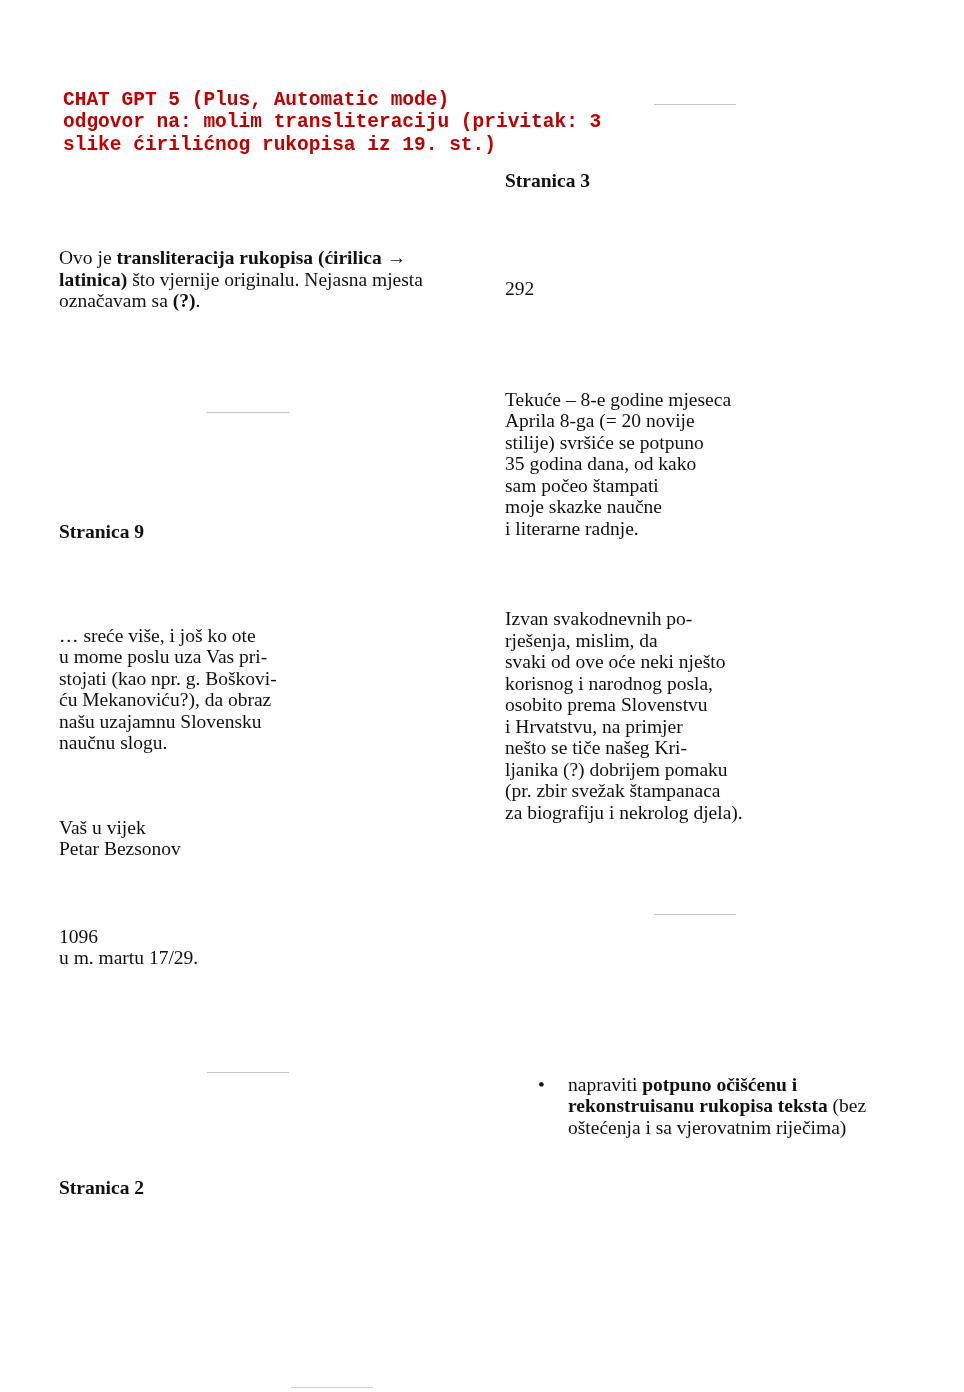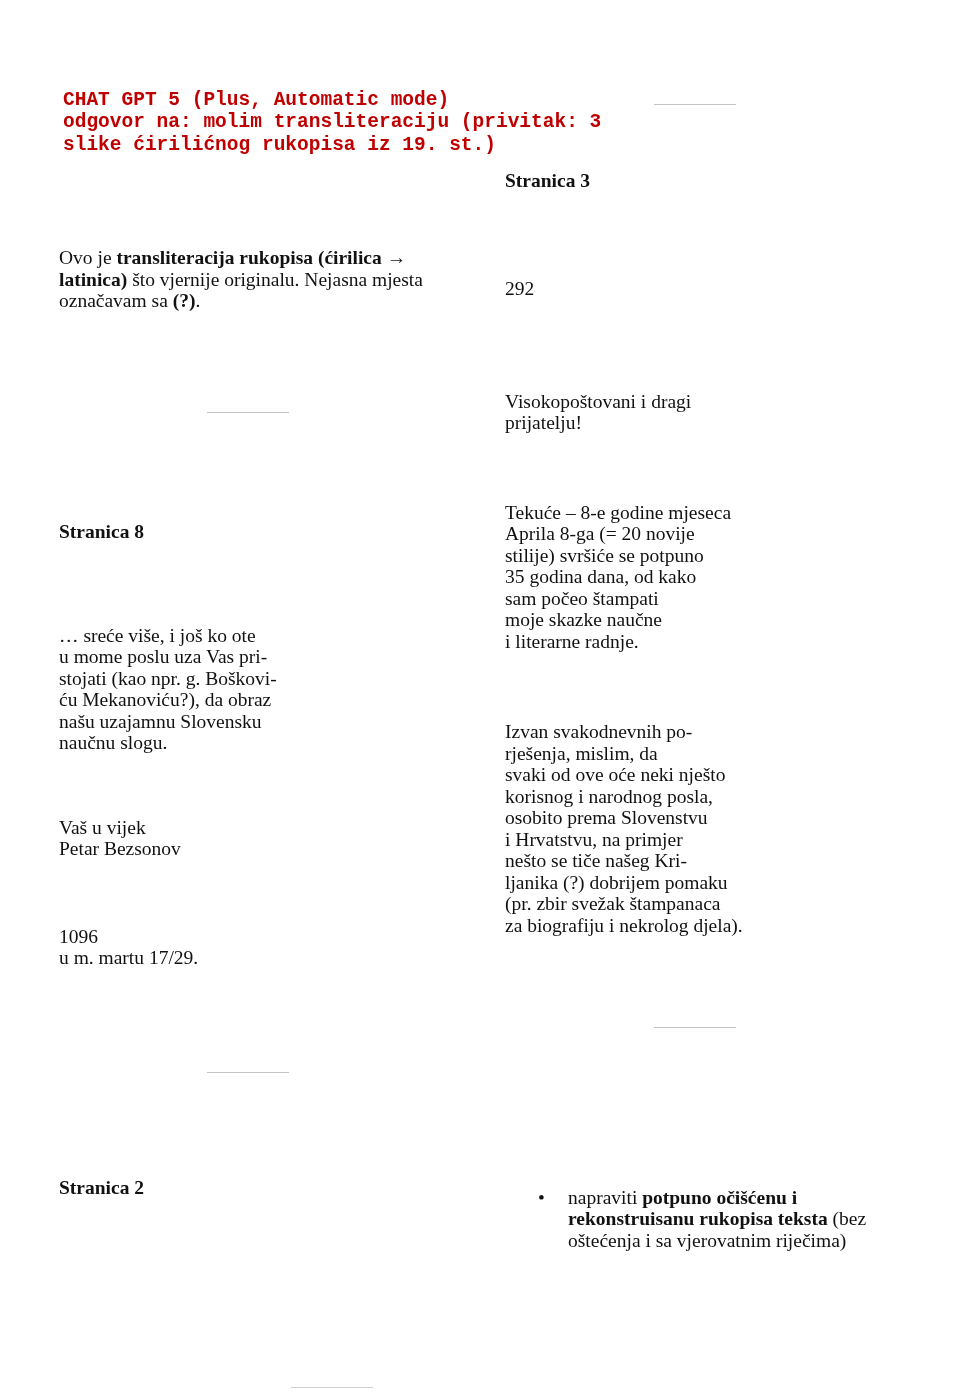--- a/index.html
+++ b/index.html
@@ -32,21 +32,21 @@
   <div class="doc-title">CHAT GPT 5 (Plus, Automatic mode)
 odgovor na: molim transliteraciju (privitak: 3
 slike ćirilićnog rukopisa iz 19. st.)</div>
 
   <p class="rich" style="margin-top:27px"><span>Ovo je </span><b>transliteracija rukopisa (ćirilica →
 latinica)</b><span> što vjernije originalu. Nejasna mjesta
 označavam sa </span><b>(?)</b><span>.</span></p>
 
   <div class="divider" style="margin-top:36px"></div>
 
-  <h2 style="margin-top:43px">Stranica 8</h2>
+  <h2 style="margin-top:43px">Stranica 9</h2>
 
   <p style="margin-top:18px">… sreće više, i još ko ote
 u mome poslu uza Vas pri-
 stojati (kao npr. g. Boškovi-
 ću Mekanoviću?), da obraz
 našu uzajamnu Slovensku
 naučnu slogu.</p>
   <p style="margin-top:20px">Vaš u vijek
 Petar Bezsonov</p>
   <p style="margin-top:23px">1096
@@ -60,22 +60,20 @@
   
 </div>
 
 <div class="col col-right">
   <div class="divider" style="margin-top:61px"></div>
 
   <h2 style="">Stranica 3</h2>
 
   <p style="margin-top:22px">292</p>
 
-  <p style="margin-top:27px">Visokopoštovani i dragi
-prijatelju!</p>
   <p style="margin-top:25px">Tekuće – 8-e godine mjeseca
 Aprila 8-ga (= 20 novije
 stilije) svršiće se potpuno
 35 godina dana, od kako
 sam počeo štampati
 moje skazke naučne
 i literarne radnje.</p>
   <p style="margin-top:26px">Izvan svakodnevnih po-
 rješenja, mislim, da
 svaki od ove oće neki nješto

